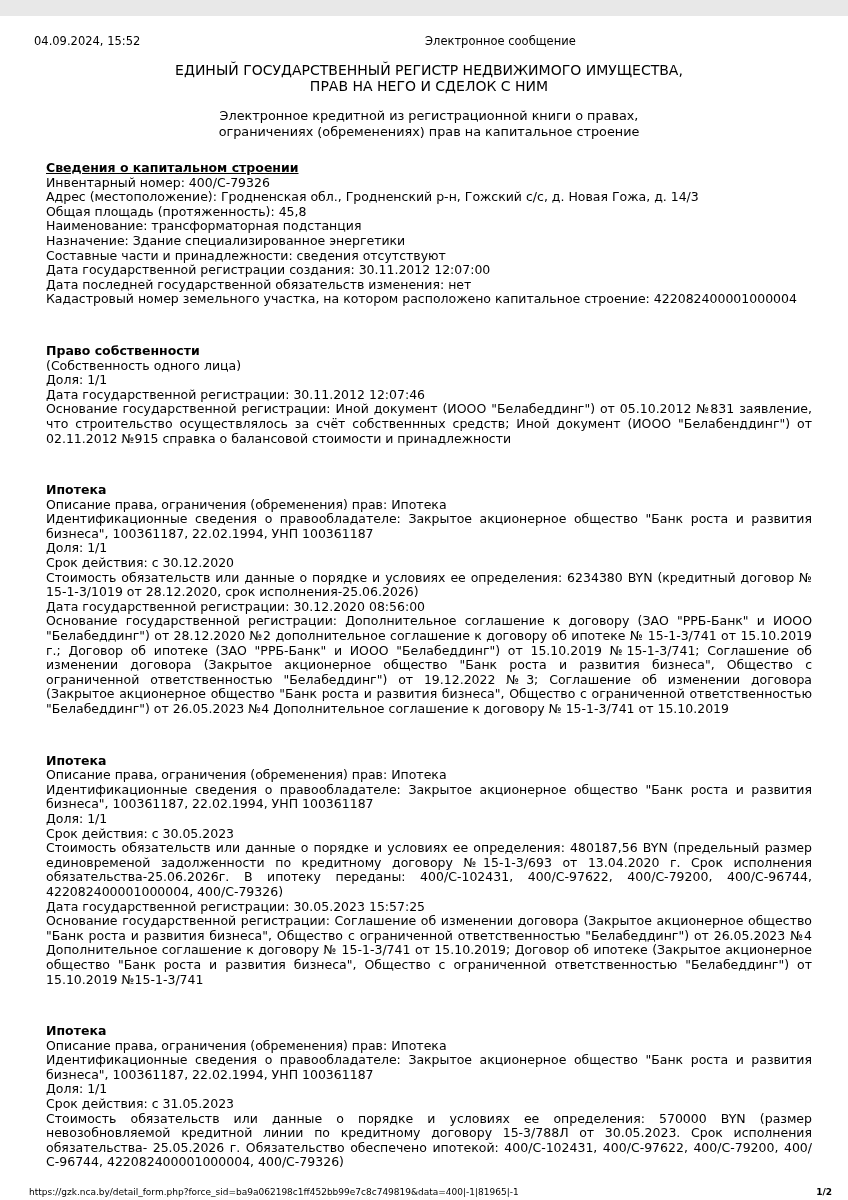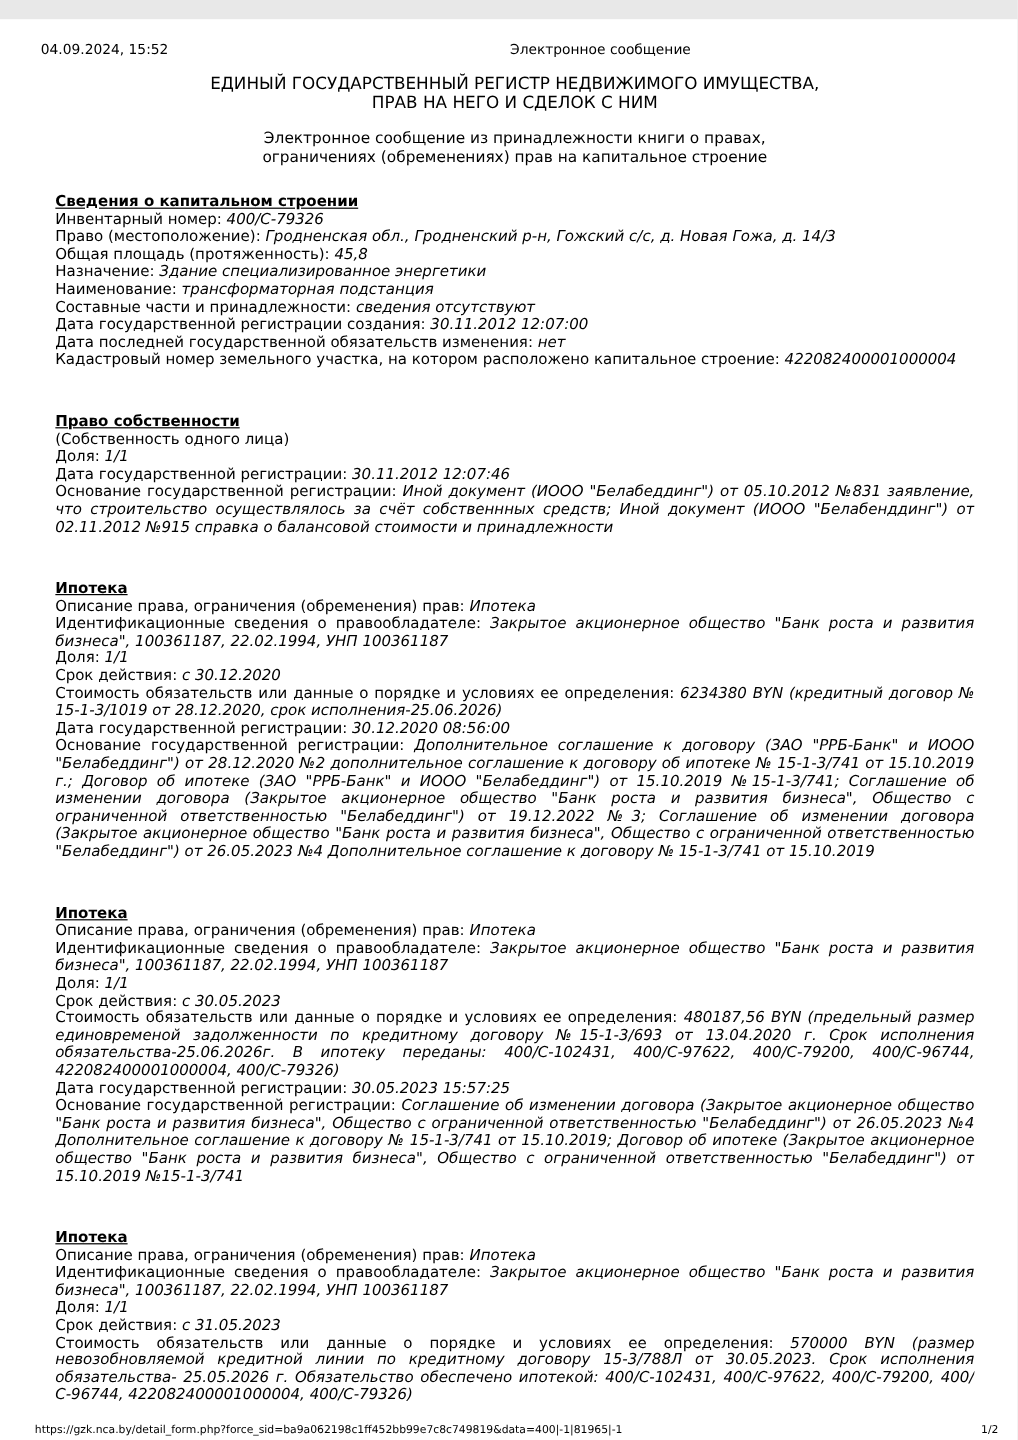--- a/index.html
+++ b/index.html
@@ -54,20 +54,21 @@
     position: absolute;
     left: 29px;
     top: 0;
     white-space: nowrap;
   }
   .print-footer .pagenum {
     position: absolute;
     right: 16px;
     top: 0;
     white-space: nowrap;
+    font-weight: bold;
   }
   
   .content {
     position: absolute;
     top: 44px;
     left: 46px;
     width: 766px;
     height: 1112px;
     overflow: hidden;
   }
@@ -86,70 +87,69 @@
   .sections {
     margin-top: 21px;
   }
   .section { margin: 0; }
   .section + .section { margin-top: 37px; }
   .section-heading {
     font-size: 12.5px;
     line-height: 14.6px;
     font-weight: bold;
     margin: 0;
-    text-decoration: underline;
   }
   .section-heading.u { text-decoration: underline; }
   .section-subheading {
     font-size: 12.5px;
     line-height: 14.6px;
     margin: 0;
   }
   .field {
     font-size: 12.5px;
     line-height: 14.6px;
     margin: 0;
     text-align: justify;
   }
-  .field .val { font-style: italic; }
+  .field .val { }
 </style>
 </head>
 <body>
 
 <div class="sheet">
 
   <div class="print-header">
     <span class="dt">04.09.2024, 15:52</span>
     <span class="doc-name">Электронное сообщение</span>
   </div>
 
   <div class="content">
     <div class="doc-title">
       <div>ЕДИНЫЙ ГОСУДАРСТВЕННЫЙ РЕГИСТР НЕДВИЖИМОГО ИМУЩЕСТВА,</div>
       <div>ПРАВ НА НЕГО И СДЕЛОК С НИМ</div>
     </div>
     <div class="doc-subtitle">
-      <div>Электронное сообщение из принадлежности книги о правах,</div>
+      <div>Электронное кредитной из регистрационной книги о правах,</div>
       <div>ограничениях (обременениях) прав на капитальное строение</div>
     </div>
 
     <div class="sections">
   <div class="section">
     <p class="section-heading u">Сведения о капитальном строении</p>
 
     <div>
   <p class="field"><span class="lbl">Инвентарный номер:</span> <span class="val">400/С-79326</span></p>
 
-  <p class="field"><span class="lbl">Право (местоположение):</span> <span class="val">Гродненская обл., Гродненский р-н, Гожский с/с, д. Новая Гожа, д. 14/3</span></p>
+  <p class="field"><span class="lbl">Адрес (местоположение):</span> <span class="val">Гродненская обл., Гродненский р-н, Гожский с/с, д. Новая Гожа, д. 14/3</span></p>
 
   <p class="field"><span class="lbl">Общая площадь (протяженность):</span> <span class="val">45,8</span></p>
 
+  <p class="field"><span class="lbl">Наименование:</span> <span class="val">трансформаторная подстанция</span></p>
+
   <p class="field"><span class="lbl">Назначение:</span> <span class="val">Здание специализированное энергетики</span></p>
-
-  <p class="field"><span class="lbl">Наименование:</span> <span class="val">трансформаторная подстанция</span></p>
 
   <p class="field"><span class="lbl">Составные части и принадлежности:</span> <span class="val">сведения отсутствуют</span></p>
 
   <p class="field"><span class="lbl">Дата государственной регистрации создания:</span> <span class="val">30.11.2012 12:07:00</span></p>
 
   <p class="field"><span class="lbl">Дата последней государственной обязательств изменения:</span> <span class="val">нет</span></p>
 
   <p class="field"><span class="lbl">Кадастровый номер земельного участка, на котором расположено капитальное строение:</span> <span class="val">422082400001000004</span></p>
 </div>
   </div>

